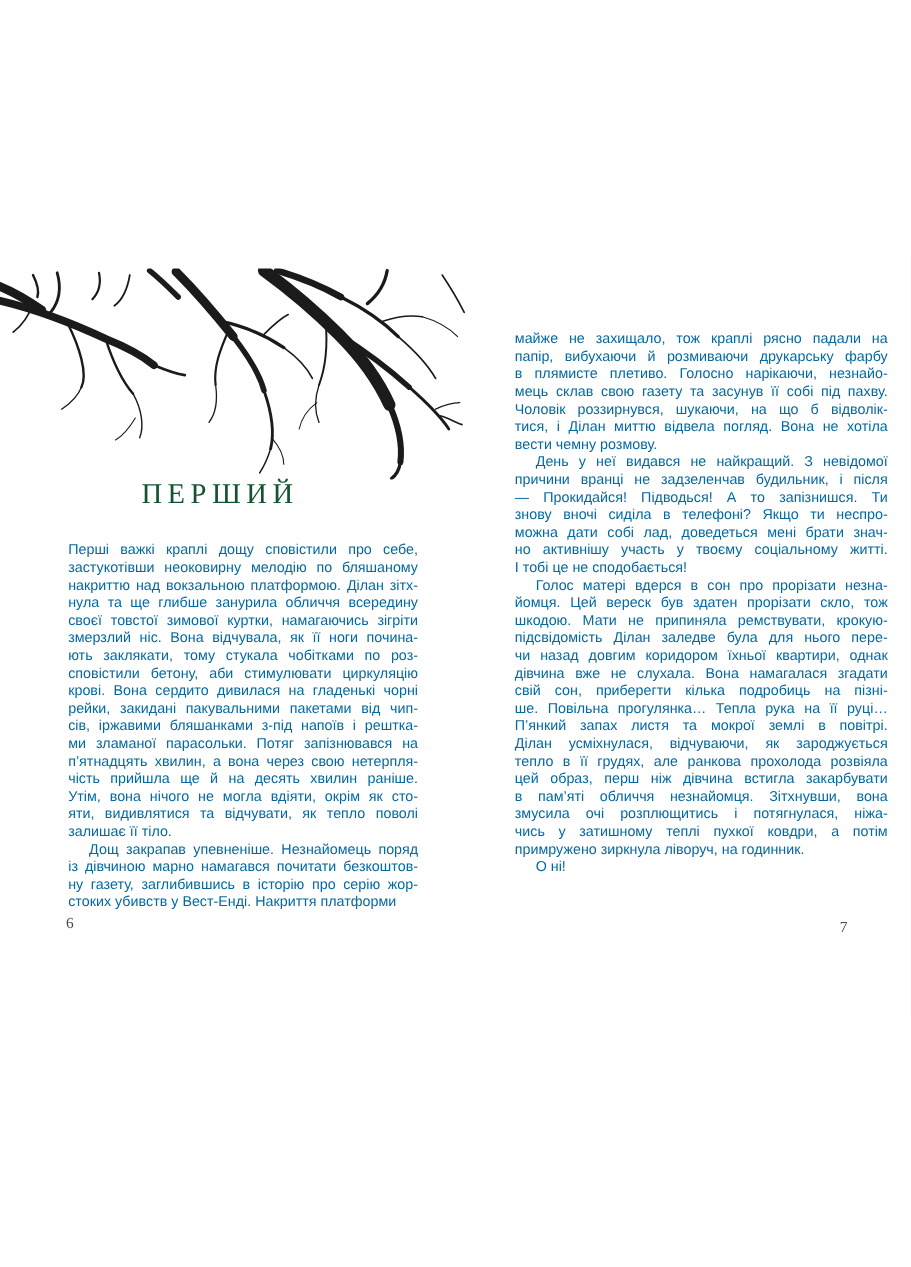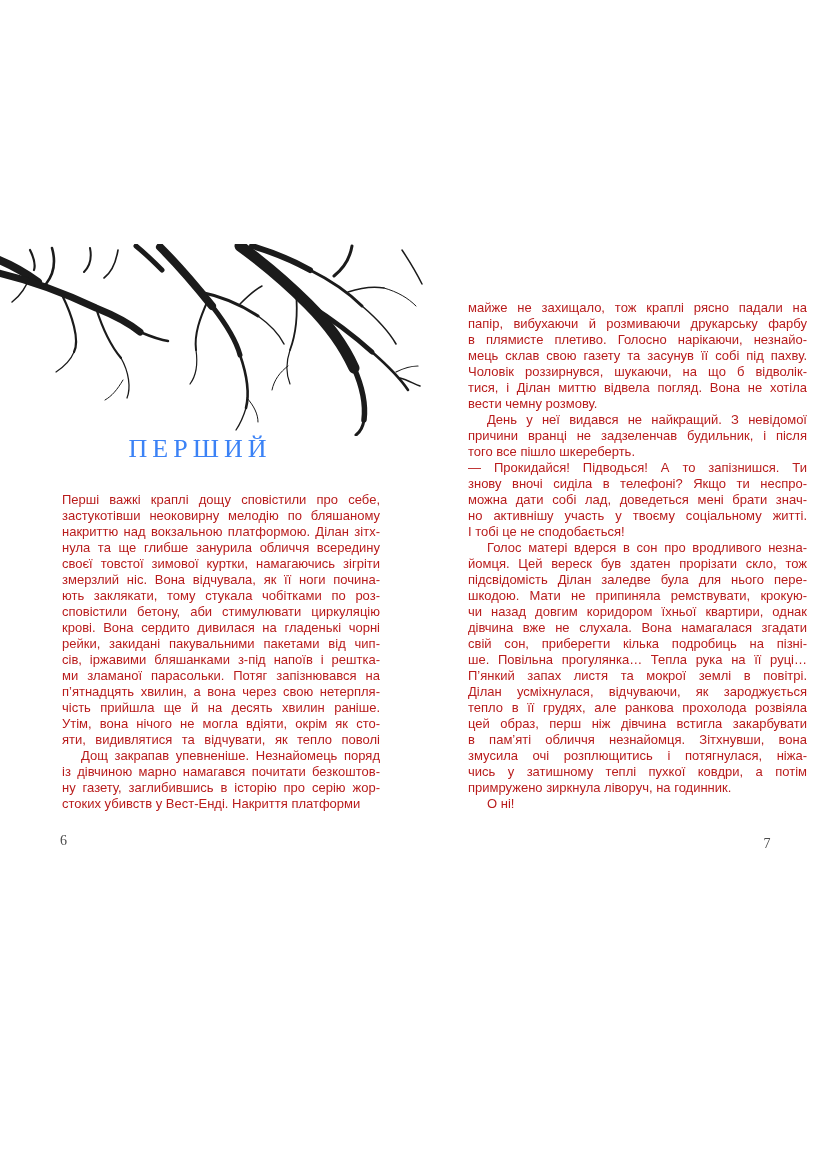--- a/index.html
+++ b/index.html
@@ -11,25 +11,25 @@
     overflow:hidden;
     font-family:"Liberation Sans","DejaVu Sans",sans-serif;
   }
   .branch-art { position:absolute; left:0; top:244px; width:432px; height:192px; }
   .chapter-title {
     position:absolute; left:42px; top:434px; width:316px;
     text-align:center;
     font-family:"Liberation Serif","DejaVu Serif",serif;
     font-size:26px; font-weight:400;
     letter-spacing:5px;
-    color:#3b82f6;
+    color:#14532d;
   }
   .text-col {
     position:absolute;
-    color:#b91c1c;
+    color:#0369a1;
     font-size:13px;
     line-height:16px;
   }
   .col-left  { left:62px;  top:492px; width:318px; }
   .col-right { left:468px; top:300px; width:339px; }
   .para { margin:0; }
   .para.gap-before { }
   .para.indent .line:first-child { text-indent:19px; }
   .line { text-align:justify; text-align-last:justify; }
   .line.last { text-align-last:left; }
@@ -106,20 +106,21 @@
         <div class="line">ють заклякати, тому стукала чобітками по роз-</div>
         <div class="line">сповістили бетону, аби стимулювати циркуляцію</div>
         <div class="line">крові. Вона сердито дивилася на гладенькі чорні</div>
         <div class="line">рейки, закидані пакувальними пакетами від чип-</div>
         <div class="line">сів, іржавими бляшанками з-під напоїв і рештка-</div>
         <div class="line">ми зламаної парасольки. Потяг запізнювався на</div>
         <div class="line">п’ятнадцять хвилин, а вона через свою нетерпля-</div>
         <div class="line">чість прийшла ще й на десять хвилин раніше.</div>
         <div class="line">Утім, вона нічого не могла вдіяти, окрім як сто-</div>
         <div class="line">яти, видивлятися та відчувати, як тепло поволі</div>
+        <div class="line last">залишає її тіло.</div>
       </div>
       <div class="para indent">
         <div class="line">Дощ закрапав упевненіше. Незнайомець поряд</div>
         <div class="line">із дівчиною марно намагався почитати безкоштов-</div>
         <div class="line">ну газету, заглибившись в історію про серію жор-</div>
         <div class="line last">стоких убивств у Вест-Енді. Накриття платформи</div>
       </div>
     </div>
 
   <div class="text-col col-right">
@@ -128,34 +129,33 @@
         <div class="line">папір, вибухаючи й розмиваючи друкарську фарбу</div>
         <div class="line">в плямисте плетиво. Голосно нарікаючи, незнайо-</div>
         <div class="line">мець склав свою газету та засунув її собі під пахву.</div>
         <div class="line">Чоловік роззирнувся, шукаючи, на що б відволік-</div>
         <div class="line">тися, і Ділан миттю відвела погляд. Вона не хотіла</div>
         <div class="line last">вести чемну розмову.</div>
       </div>
       <div class="para indent">
         <div class="line">День у неї видався не найкращий. З невідомої</div>
         <div class="line">причини вранці не задзеленчав будильник, і після</div>
-        <div class="line last">того все пішло шкереберть.</div>
       </div>
       <div class="para gap-before">
         <div class="line">— Прокидайся! Підводься! А то запізнишся. Ти</div>
         <div class="line">знову вночі сиділа в телефоні? Якщо ти неспро-</div>
         <div class="line">можна дати собі лад, доведеться мені брати знач-</div>
         <div class="line">но активнішу участь у твоєму соціальному житті.</div>
         <div class="line last">І тобі це не сподобається!</div>
       </div>
       <div class="para indent">
-        <div class="line">Голос матері вдерся в сон про вродливого незна-</div>
+        <div class="line">Голос матері вдерся в сон про прорізати незна-</div>
         <div class="line">йомця. Цей вереск був здатен прорізати скло, тож</div>
+        <div class="line">шкодою. Мати не припиняла ремствувати, крокую-</div>
         <div class="line">підсвідомість Ділан заледве була для нього пере-</div>
-        <div class="line">шкодою. Мати не припиняла ремствувати, крокую-</div>
         <div class="line">чи назад довгим коридором їхньої квартири, однак</div>
         <div class="line">дівчина вже не слухала. Вона намагалася згадати</div>
         <div class="line">свій сон, приберегти кілька подробиць на пізні-</div>
         <div class="line">ше. Повільна прогулянка… Тепла рука на її руці…</div>
         <div class="line">П’янкий запах листя та мокрої землі в повітрі.</div>
         <div class="line">Ділан усміхнулася, відчуваючи, як зароджується</div>
         <div class="line">тепло в її грудях, але ранкова прохолода розвіяла</div>
         <div class="line">цей образ, перш ніж дівчина встигла закарбувати</div>
         <div class="line">в пам’яті обличчя незнайомця. Зітхнувши, вона</div>
         <div class="line">змусила очі розплющитись і потягнулася, ніжа-</div>

